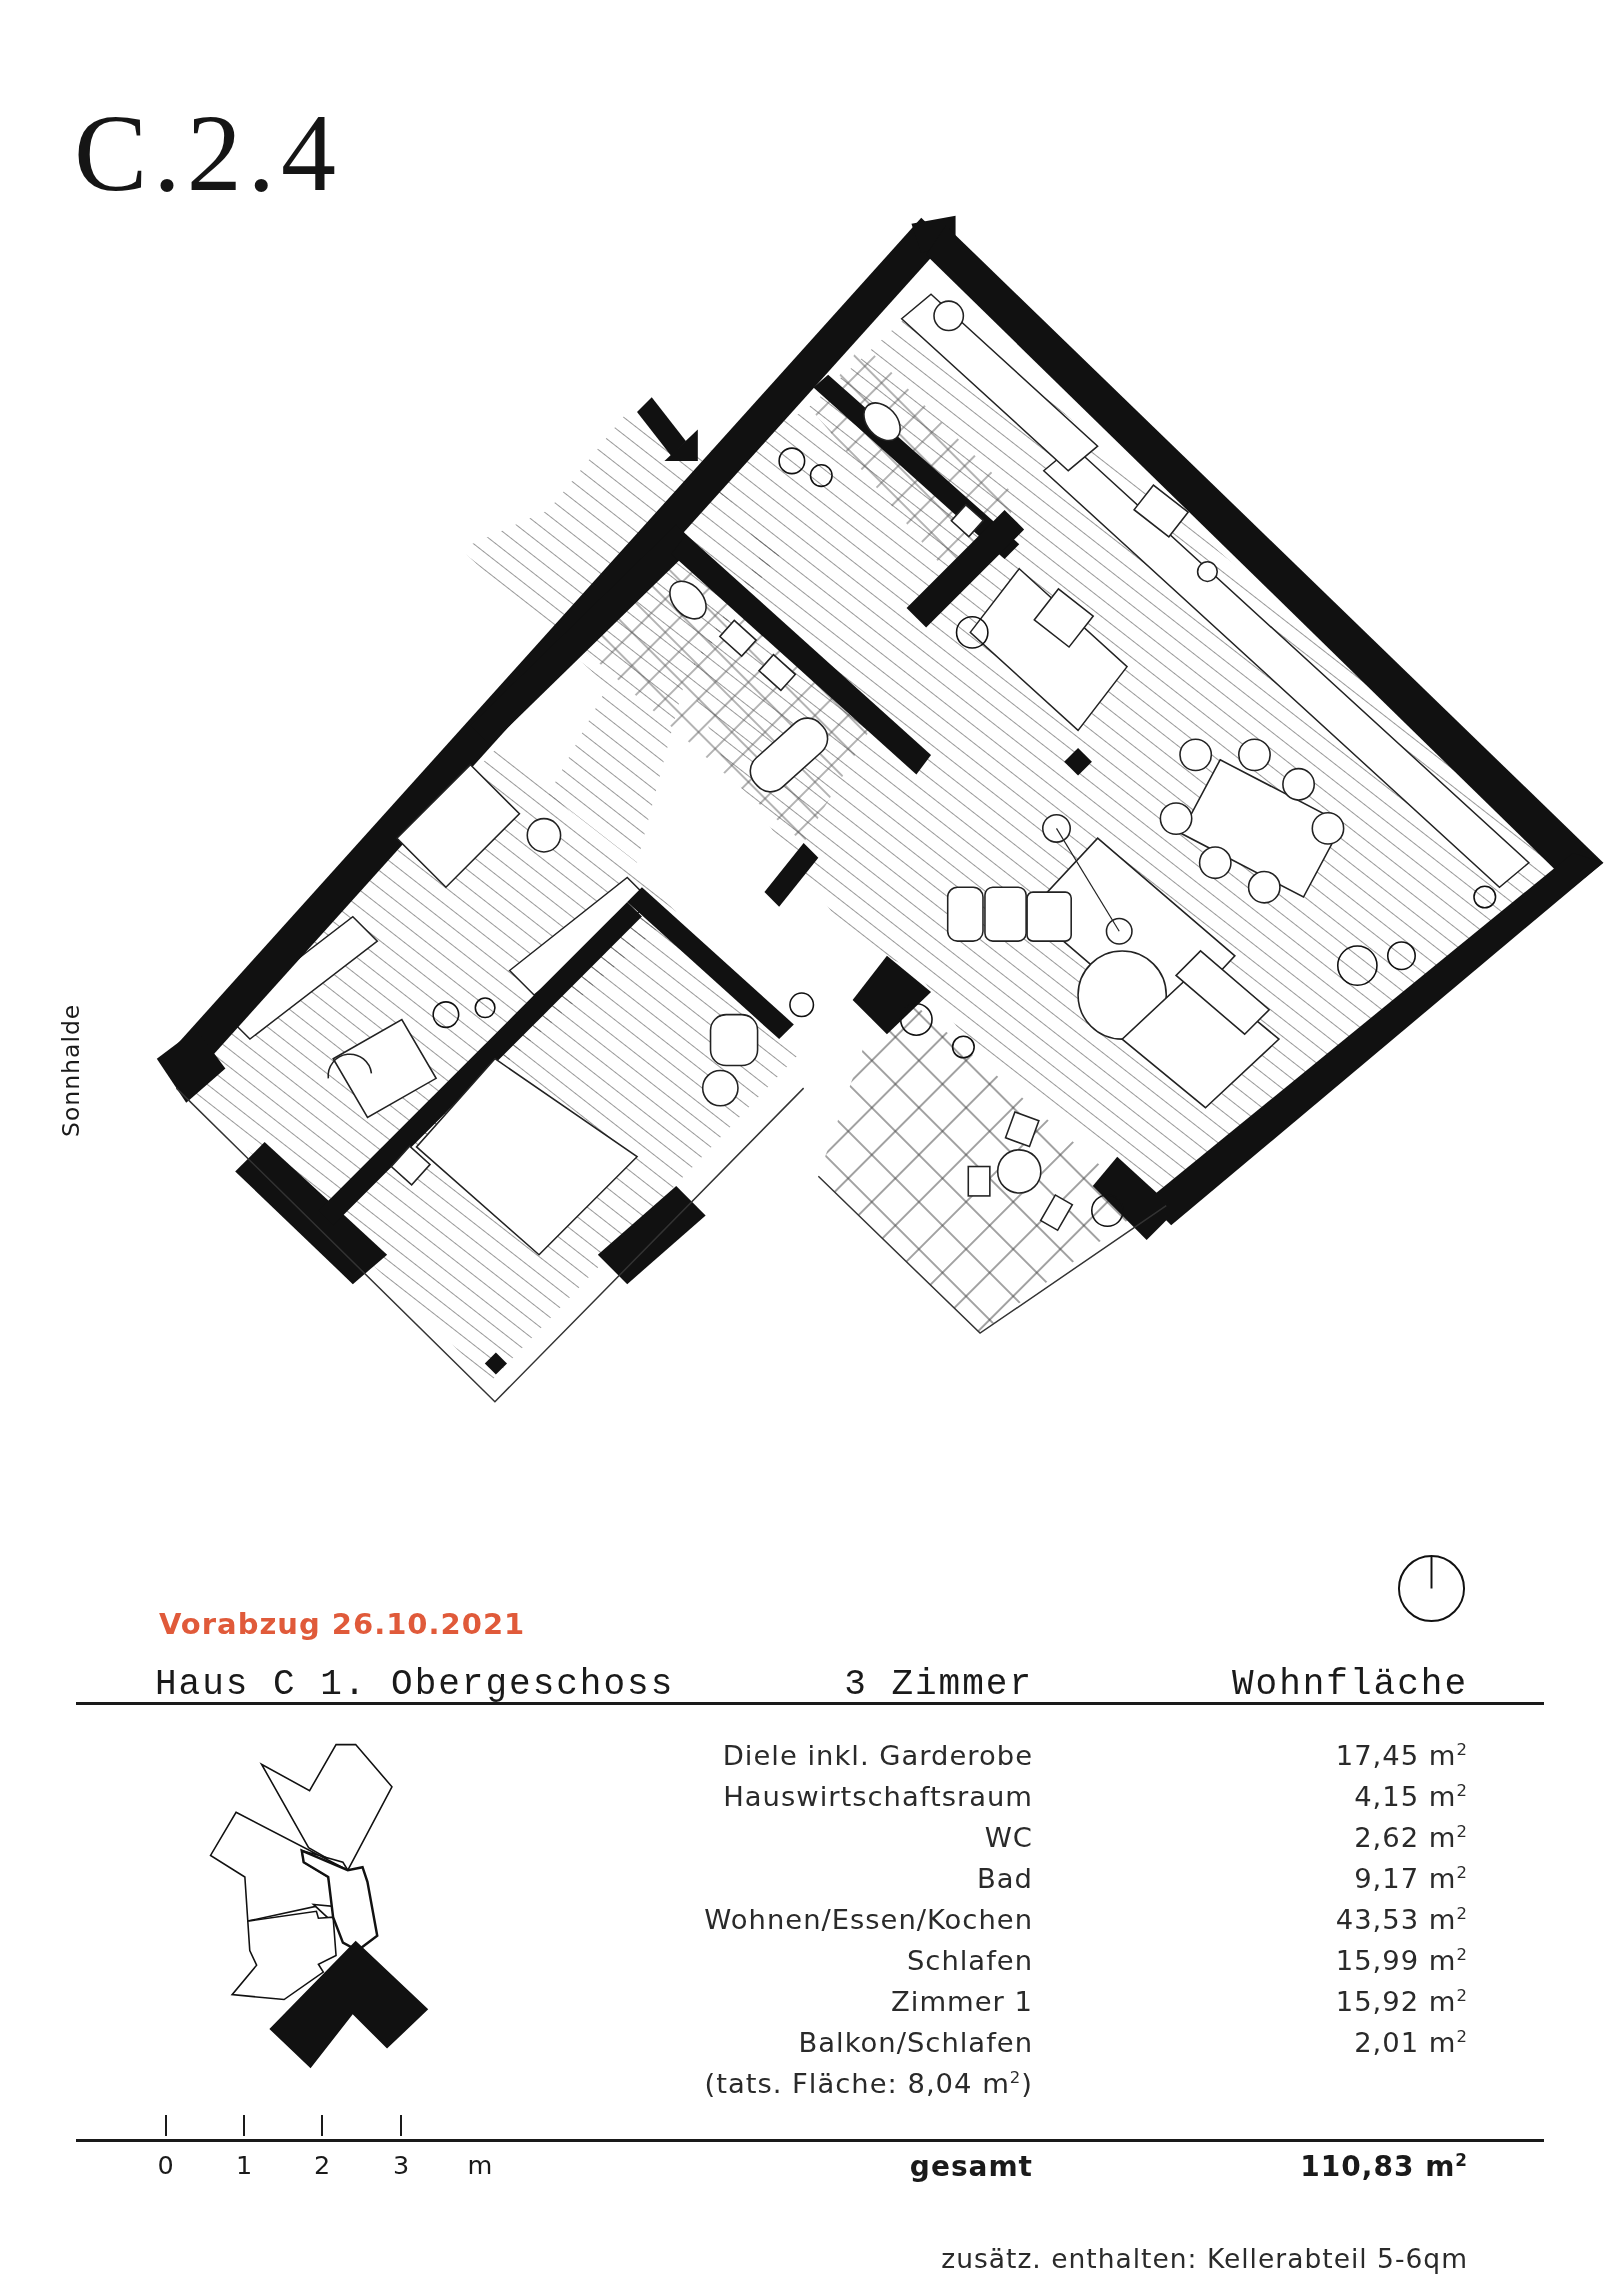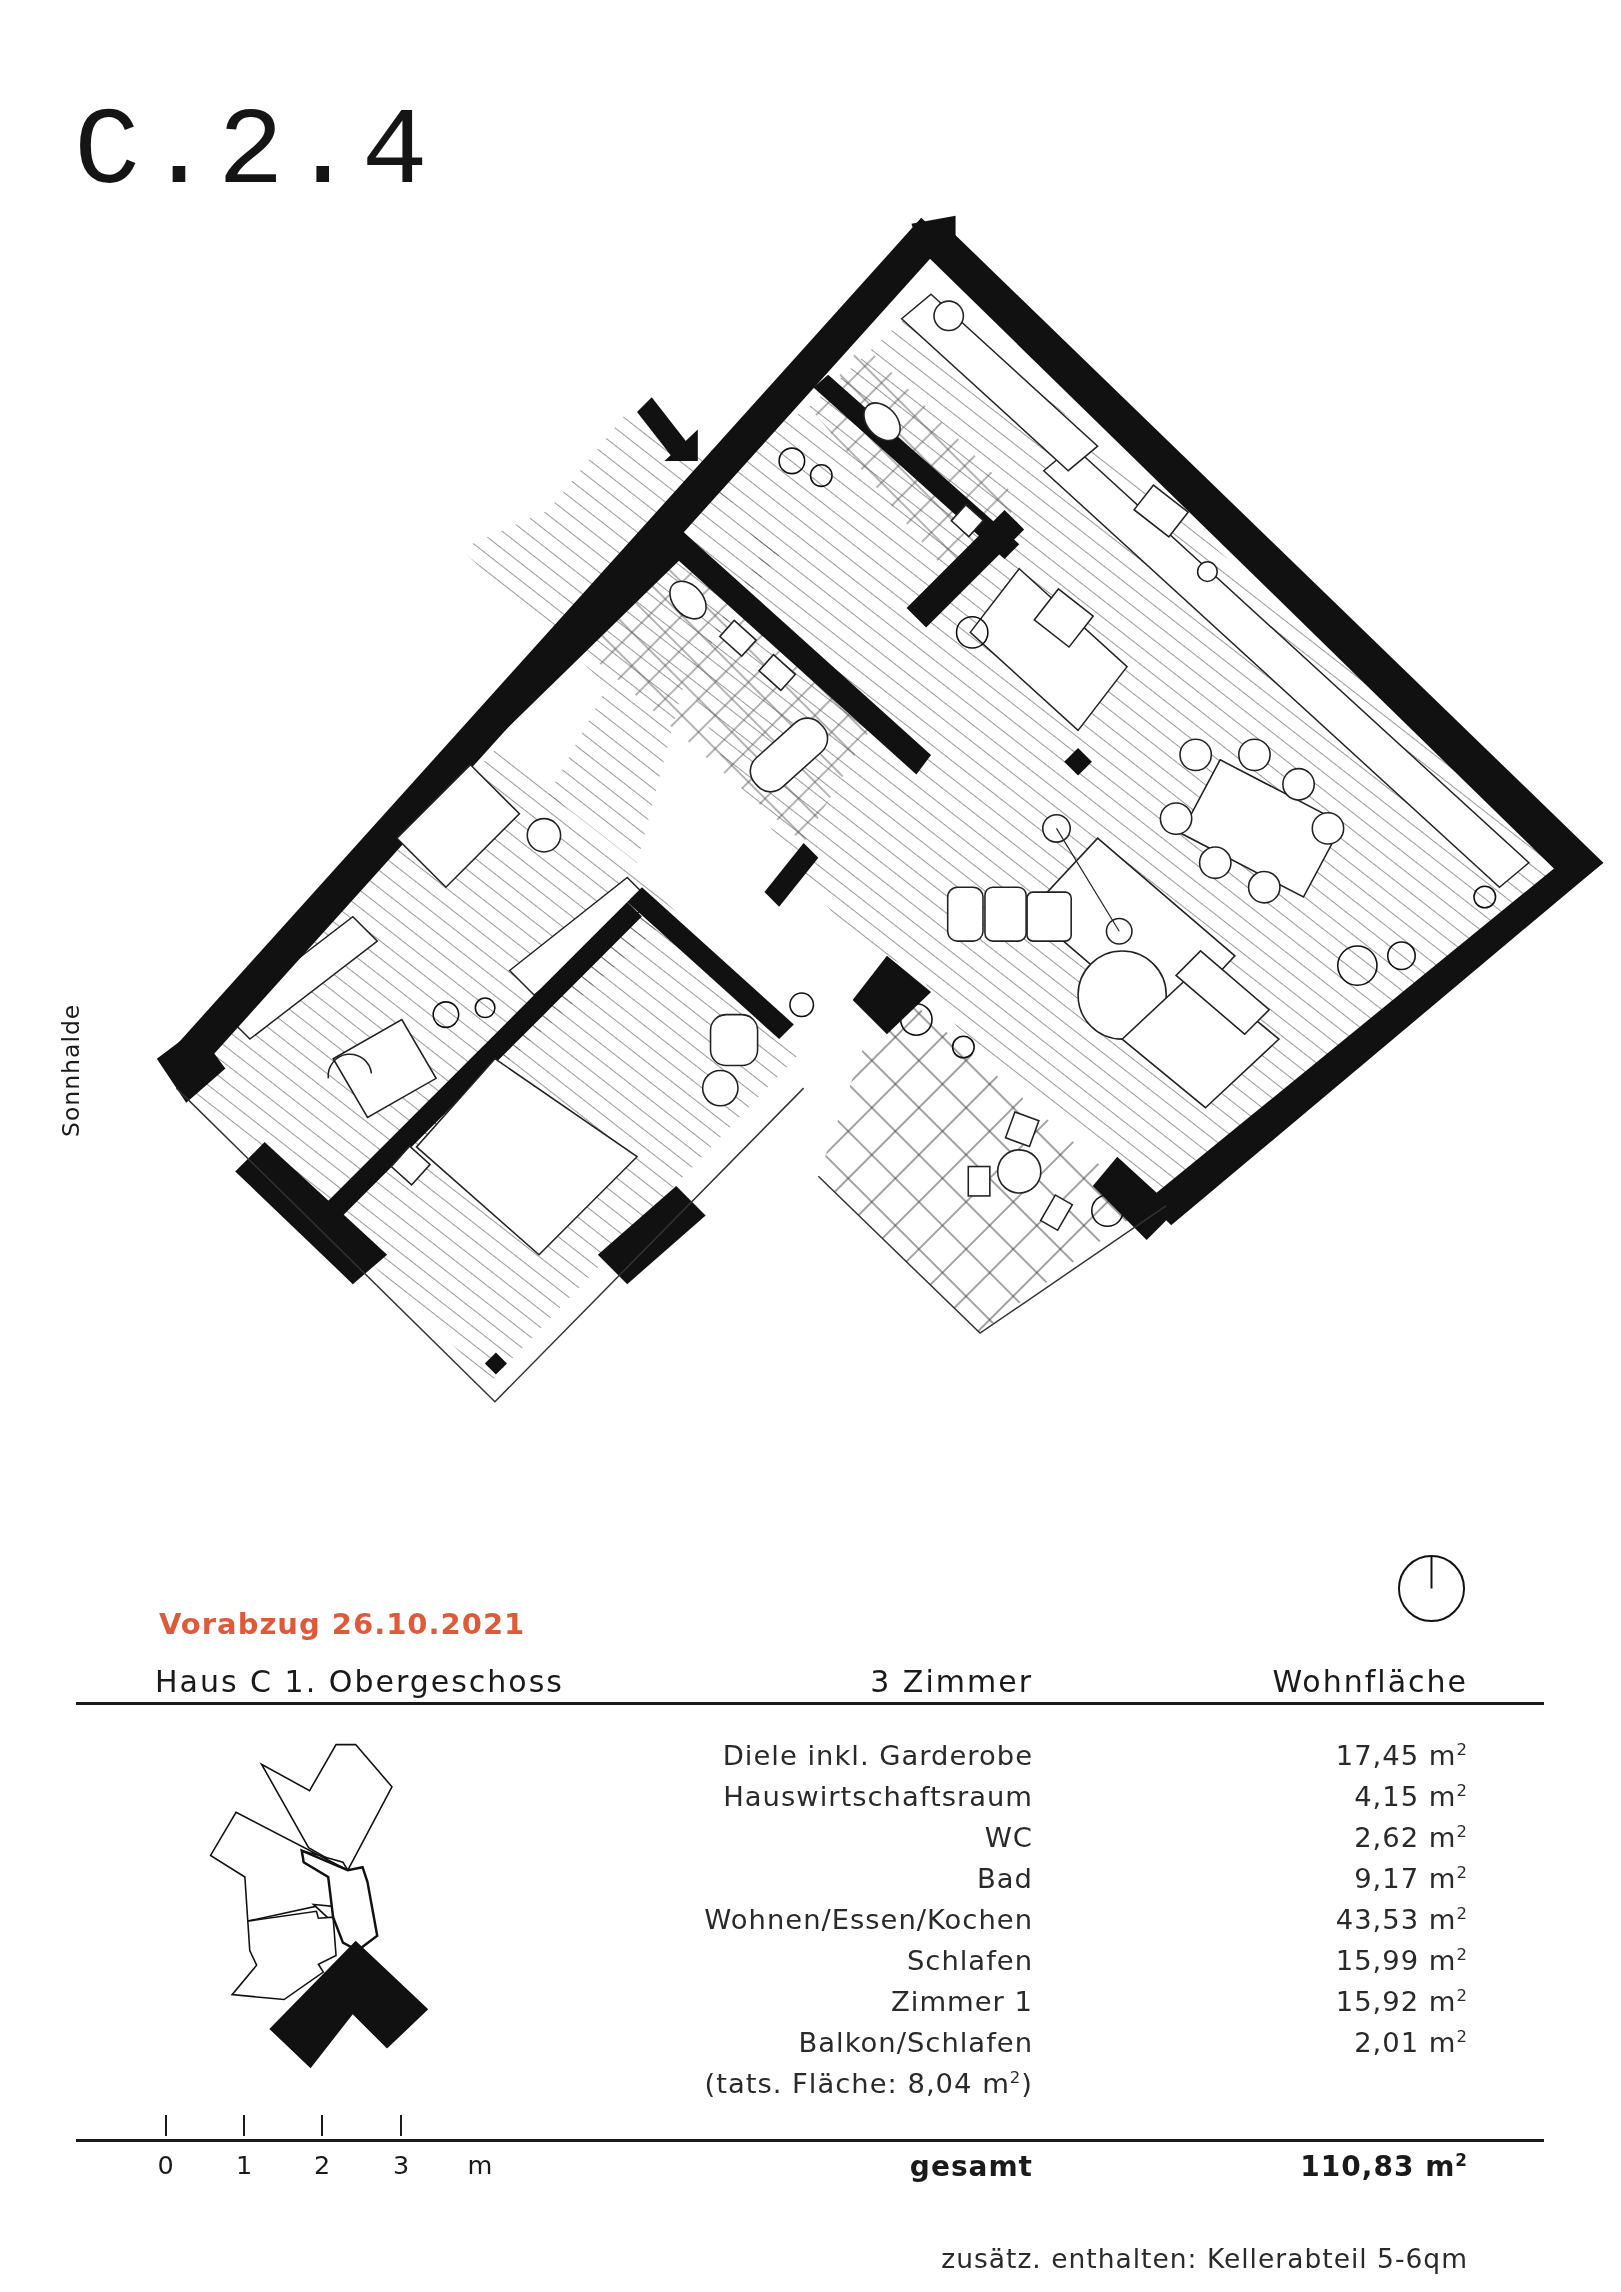--- a/index.html
+++ b/index.html
@@ -1,25 +1,25 @@
 <!DOCTYPE html>
 <html><head>
 <meta charset="utf-8">
 <style>
   html, body { margin:0; padding:0; background:#ffffff; }
   body { width:1621px; height:2293px; position:relative; overflow:hidden;
          font-family:"DejaVu Sans", sans-serif; color:#1a1a1a; }
   .abs { position:absolute; }
   #title { left:74px; top:98px; font-size:110px; letter-spacing:5.9px; font-weight:500;
-           font-family:Liberation Mono, monospace; line-height:1; color:#151515; }
+           font-family:Liberation Serif, serif; line-height:1; color:#151515; }
   #plan { left:0; top:0; }
   #street { left:57px; top:1137px; transform:rotate(-90deg); transform-origin:left top;
             font-size:23.5px; letter-spacing:1px; }
   #draft { left:159px; top:1607px; font-size:29px; color:#e05a3a; letter-spacing:1px; font-weight:600; }
-  .hdr { top:1664px; font-size:30px; letter-spacing:2px; }
+  .hdr { top:1664px; font-size:36px; letter-spacing:2px;font-family:Liberation Mono, monospace; }
   #hdr-loc { left:155px; }
   #hdr-rooms { right:588px; text-align:left; }
   #hdr-area { right:153px; text-align:right; }
   .rule { left:76px; width:1468px; height:2.9px; background:#1a1a1a; }
   #rule1 { top:1702px; }
   #rule2 { top:2139px; }
   .row { height:41px; font-size:27.4px; letter-spacing:1px; color:#2a2a2a; }
   .row .nm { position:absolute; right:588px; white-space:nowrap; text-align:left; }
   .row .ar { position:absolute; right:153px; white-space:nowrap; text-align:right;margin-left:40px; }
   sup { font-size:60%; vertical-align:super; line-height:0; }

